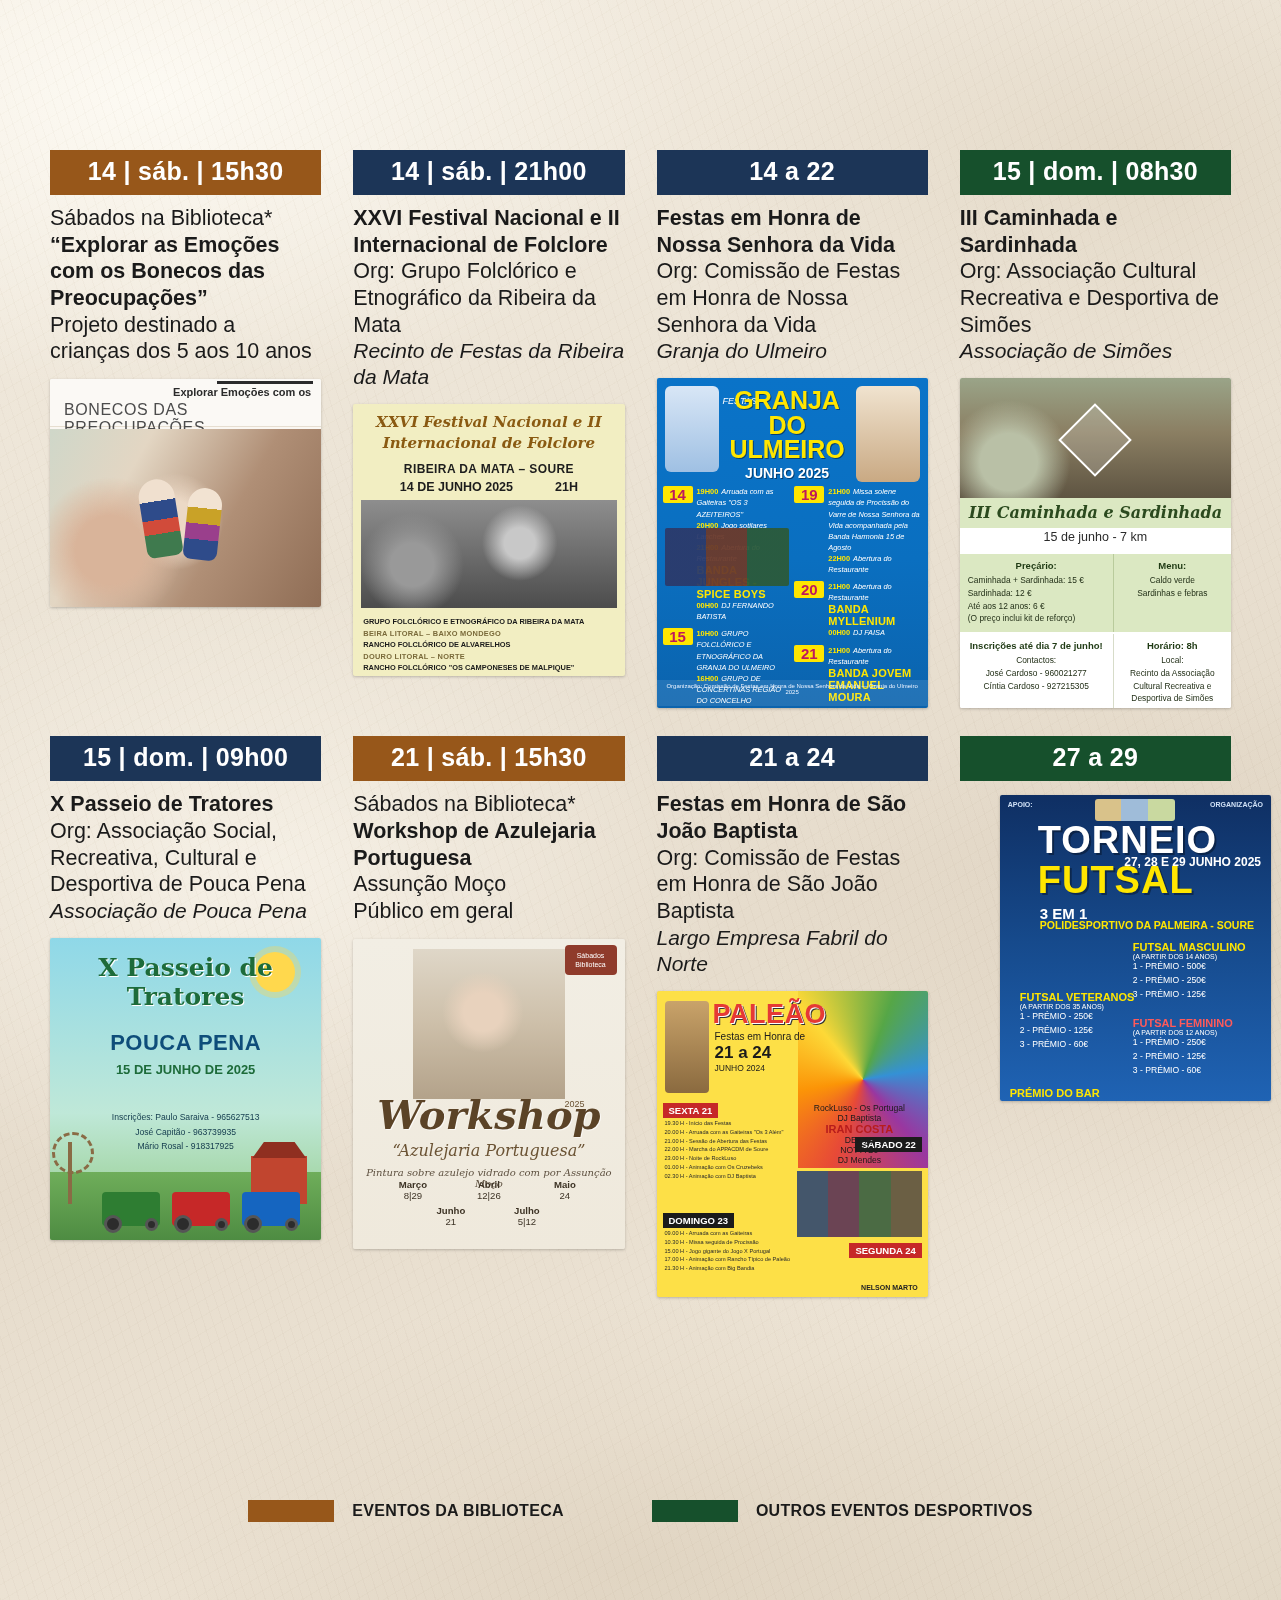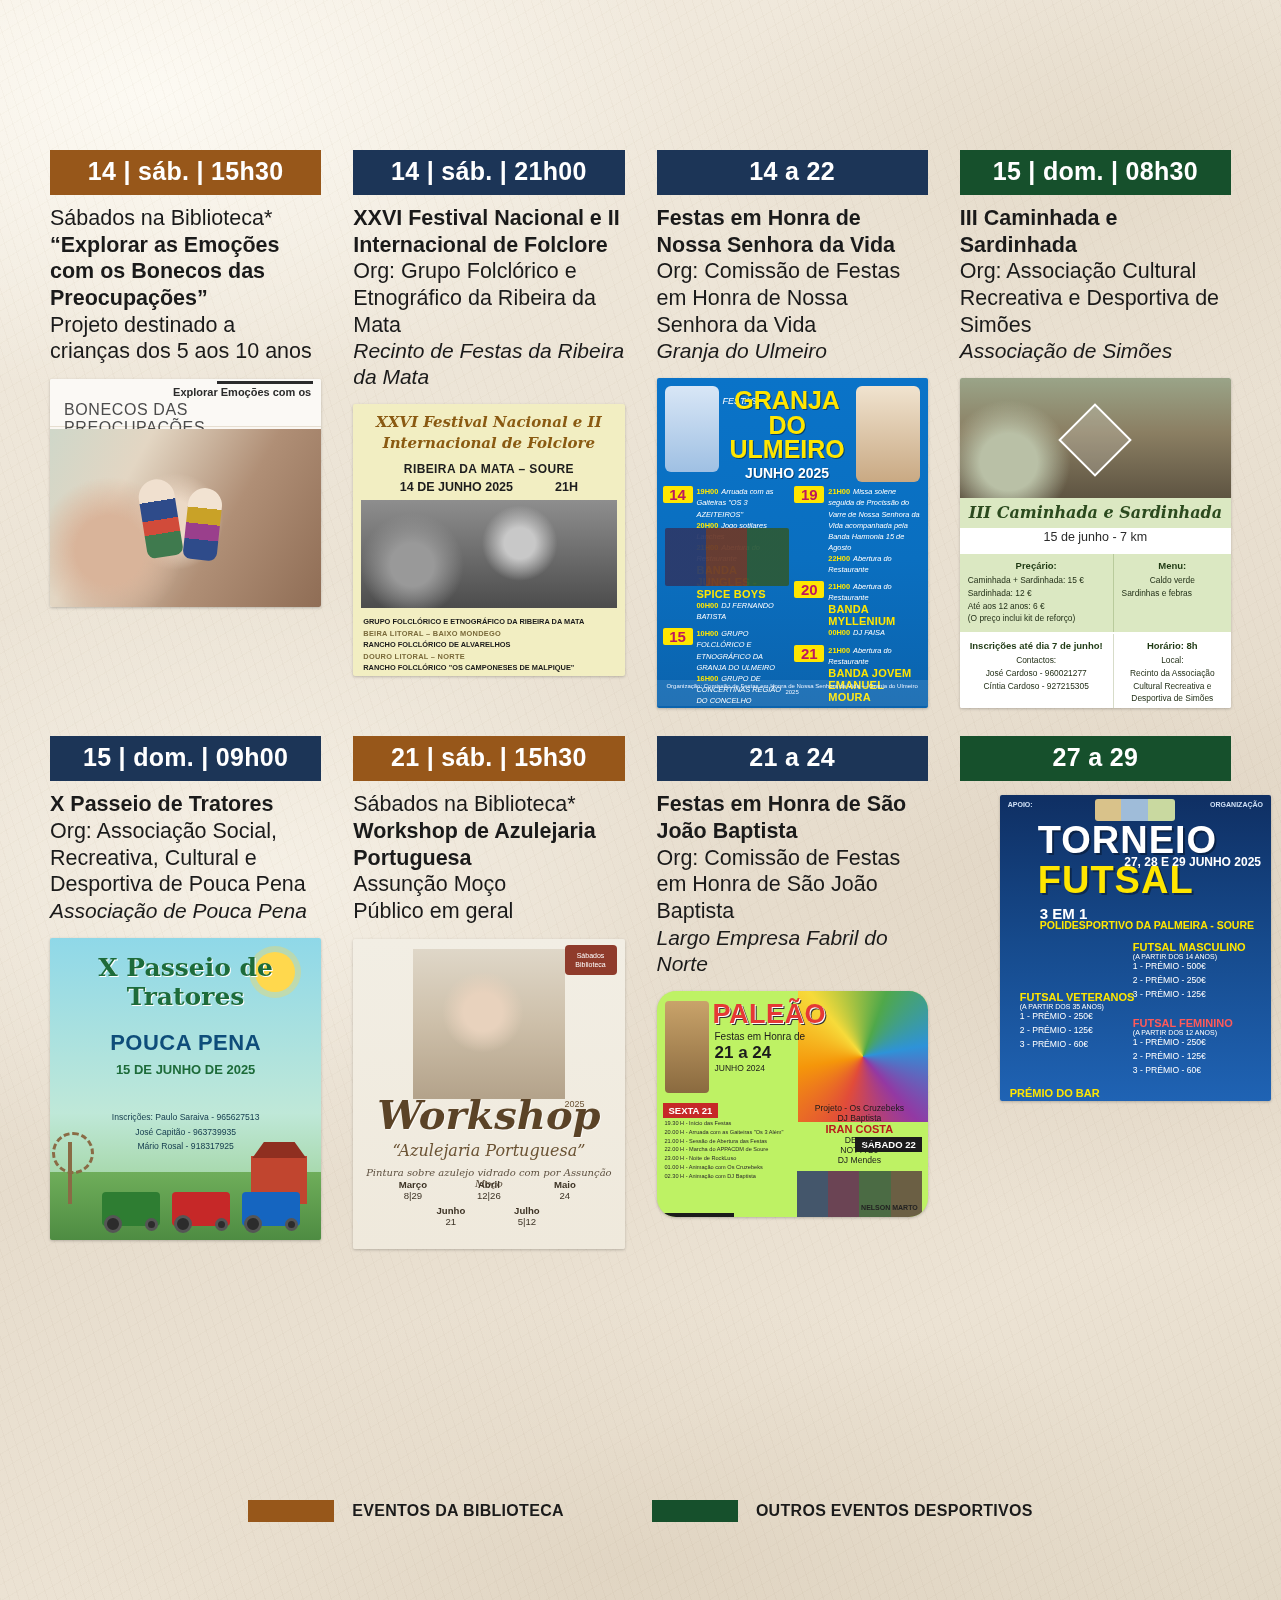--- a/index.html
+++ b/index.html
@@ -324,21 +324,21 @@
     position: absolute; left: 20px; right: 20px; bottom: 18px;
     font-size: 9.6px; color: #3d3325; text-align: center;
   }
   .p-workshop .dates .r {
     display: flex; justify-content: center; gap: 22px; margin-bottom: 4px;
   }
   .p-workshop .dates .cell { min-width: 54px; }
   .p-workshop .dates .m { font-weight: bold; }
 
   
-  .p-paleao { height: 226px; background: #bef264; border-radius: 19px; }
+  .p-paleao { height: 306px; background: #fde047; }
   .p-paleao .rainbow {
     position: absolute; right: 0; top: 0; width: 48%; height: 58%;
     background: conic-gradient(from 200deg, #e53935, #fb8c00, #fdd835, #43a047, #1e88e5, #8e24aa, #e53935);
     opacity: 0.9;
   }
   .p-paleao .ttl {
     position: absolute; top: 8px; left: 56px;
     font-weight: bold; font-size: 27px; color: #e53935; letter-spacing: 0.5px;
     text-shadow: 1px 1px 0 #fff, 2px 2px 0 #333;
   }
@@ -565,21 +565,21 @@
           <div class="c1">
             <h5>Preçário:</h5>
             <div class="li">Caminhada + Sardinhada: 15 €</div>
             <div class="li">Sardinhada: 12 €</div>
             <div class="li">Até aos 12 anos: 6 €</div>
             <div class="li">(O preço inclui kit de reforço)</div>
           </div>
           <div class="c2">
             <h5>Menu:</h5>
             <div class="li" style="text-align:center">Caldo verde</div>
-            <div class="li" style="text-align:left">Sardinhas e febras</div>
+            <div class="li" style="text-align:center">Sardinhas e febras</div>
           </div>
         </div>
         <div class="bot">
           <div class="b1">
             <h5>Inscrições até dia 7 de junho!</h5>
             <div class="li" style="text-align:center">Contactos:</div>
             <div class="li" style="text-align:center">José Cardoso - 960021277</div>
             <div class="li" style="text-align:center">Cíntia Cardoso - 927215305</div>
           </div>
           <div class="b2">
@@ -703,21 +703,21 @@
           <div>02.30 H - Animação com DJ Baptista</div>
         </div>
         <div class="prog p2">
           <div>09.00 H - Arruada com as Gaiteiras</div>
           <div>10.30 H - Missa seguida de Procissão</div>
           <div>15.00 H - Jogo gigante do Jogo X Portugal</div>
           <div>17.00 H - Animação com Rancho Típico de Paleão</div>
           <div>21.30 H - Animação com Big Bandia</div>
         </div>
         <div class="bands">
-          <div>Projeto - Os Cruzebeks</div>
+          <div>RockLuso - Os Portugal</div>
           <div>DJ Baptista</div>
           <div class="big">IRAN COSTA</div>
           <div>DEKYS</div>
           <div>NOT A DJ</div>
           <div>DJ Mendes</div>
         </div>
         <div class="photos"></div>
         <div class="nm">NELSON MARTO</div>
       </div>
     </div>

